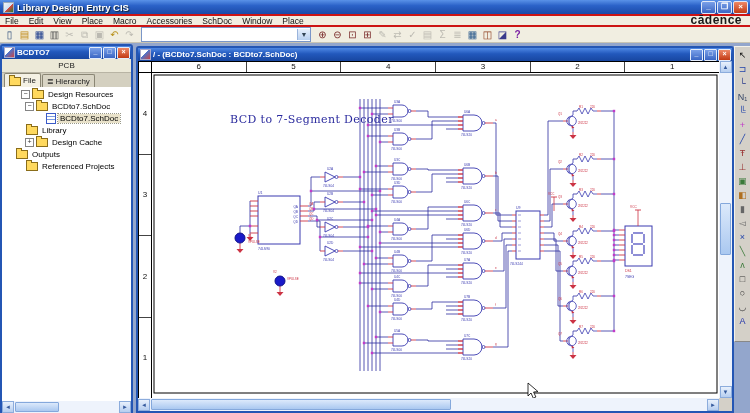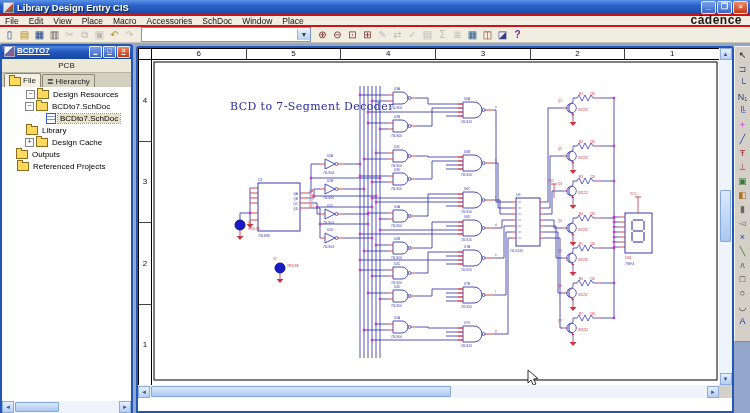--- a/index.html
+++ b/index.html
@@ -31,22 +31,22 @@
     font-size:10px;line-height:14px;flex:0 0 auto;}
   .tbtn.dis{opacity:.38;filter:grayscale(1);}
   .combo{width:168px;height:13px;background:#fff;border:1px solid #7a96c8;margin:0 4px;
     display:flex;align-items:center;flex:0 0 auto;}
   .combo input{flex:1;border:none;outline:none;height:9px;font-size:8px;min-width:0;}
   .combo .drop{width:12px;height:11px;background:linear-gradient(#e8f0fc,#b8d0f0);
     border-left:1px solid #9ab4dc;font-size:7px;color:#345;text-align:center;line-height:11px;}
   
   .win{position:absolute;border:2px solid #2456b4;background:#ece9d8;box-sizing:border-box;
     border-radius:3px 3px 0 0;}
-  .wtitle{height:13px;display:flex;color:#fff;font-size:8px;font-weight:bold;
-    background:linear-gradient(180deg,#4e88e4 0%,#2258bc 45%,#1846a0 100%);text-decoration:underline;}
+  .wtitle{height:13px;display:flex;align-items:center;color:#fff;font-size:8px;font-weight:bold;
+    background:linear-gradient(180deg,#4e88e4 0%,#2258bc 45%,#1846a0 100%);}
   .wicon{width:9px;height:9px;margin:0 2px;border:1px solid #aac;
     background:linear-gradient(135deg,#fff 40%,#4a76d0 41%,#c44 100%);}
   .wtext{white-space:nowrap;overflow:hidden;}
   .swb{width:11px;height:10px;border:1px solid #e4ecfa;border-radius:1px;color:#fff;font-size:7px;
     line-height:8px;text-align:center;font-weight:bold;background:linear-gradient(#7aa0e8,#3a66c4);}
   .swb.close{background:linear-gradient(#ee8866,#c23a14);}
   
   .pcbbar{height:13px;background:#ece9d8;border-bottom:1px solid #b8b4a4;display:flex;
     align-items:center;justify-content:center;font-size:8px;color:#222;}
   .tabrow{height:14px;background:#d4d0c0;display:flex;align-items:flex-end;padding-left:2px;gap:1px;}
@@ -199,21 +199,21 @@
       <div class="tab active">
         <span class="ic-folder"></span>
         <span>File</span>
       </div>
       <div class="tab">
         <span>≣</span>
         <span>Hierarchy</span>
       </div>
     </div>
   <div class="tree" id="tree" style="height:313px;">
-      <div class="trow" style="padding-left: 0; margin-left: 24px;">
+      <div class="trow" style="padding-left: 19px;">
         <span class="texp">−</span>
         <span class="ic-folder"></span>
         <span class="tlabel">Design Resources</span>
       </div>
       <div class="trow" style="padding-left: 23px;">
         <span class="texp">−</span>
         <span class="ic-folder"></span>
         <span class="tlabel">BCDto7.SchDoc</span>
       </div>
       <div class="trow sel" style="padding-left: 33px;">
@@ -229,34 +229,43 @@
       <div class="trow" style="padding-left: 23px;">
         <span class="texp">+</span>
         <span class="ic-folder"></span>
         <span class="tlabel">Design Cache</span>
       </div>
       <div class="trow" style="padding-left: 3px;">
         <span class="tspace"></span>
         <span class="ic-folder"></span>
         <span class="tlabel">Outputs</span>
       </div>
-      <div class="trow" style="padding-left: 4px;">
+      <div class="trow" style="padding-left: 13px;">
         <span class="tspace"></span>
         <span class="ic-folder"></span>
         <span class="tlabel">Referenced Projects</span>
       </div>
     </div>
   <div class="sbh" style="height:12px;">
     <div class="sbtn">◄</div>
     <div class="sthumb" style="width:44px;height:10px;margin-left:1px;"></div>
     <div class="sbtn" style="margin-left:auto;">►</div>
   </div>
 </div>
 
 <div class="win" style="left:136px;top:46px;width:598px;height:367px;background:#fff;">
+  <div class="wtitle">
+    <div class="wicon"></div>
+    <div class="wtext">/ - (BCDto7.SchDoc : BCDto7.SchDoc)</div>
+    <div class="winbtns" style="padding-right:1px;">
+      <div class="swb">_</div>
+      <div class="swb">□</div>
+      <div class="swb close">×</div>
+    </div>
+  </div>
   <div style="position:relative;width:594px;height:350px;">
     <div class="corner" style="left:0;top:0;width:14px;height:12px;"></div>
     <div class="rtop" id="rtop" style="left:14px;top:0;width:567px;height:12px;">
         <div class="rc">6</div>
         <div class="rc">5</div>
         <div class="rc">4</div>
         <div class="rc">3</div>
         <div class="rc">2</div>
         <div class="rc">1</div>
       </div>

